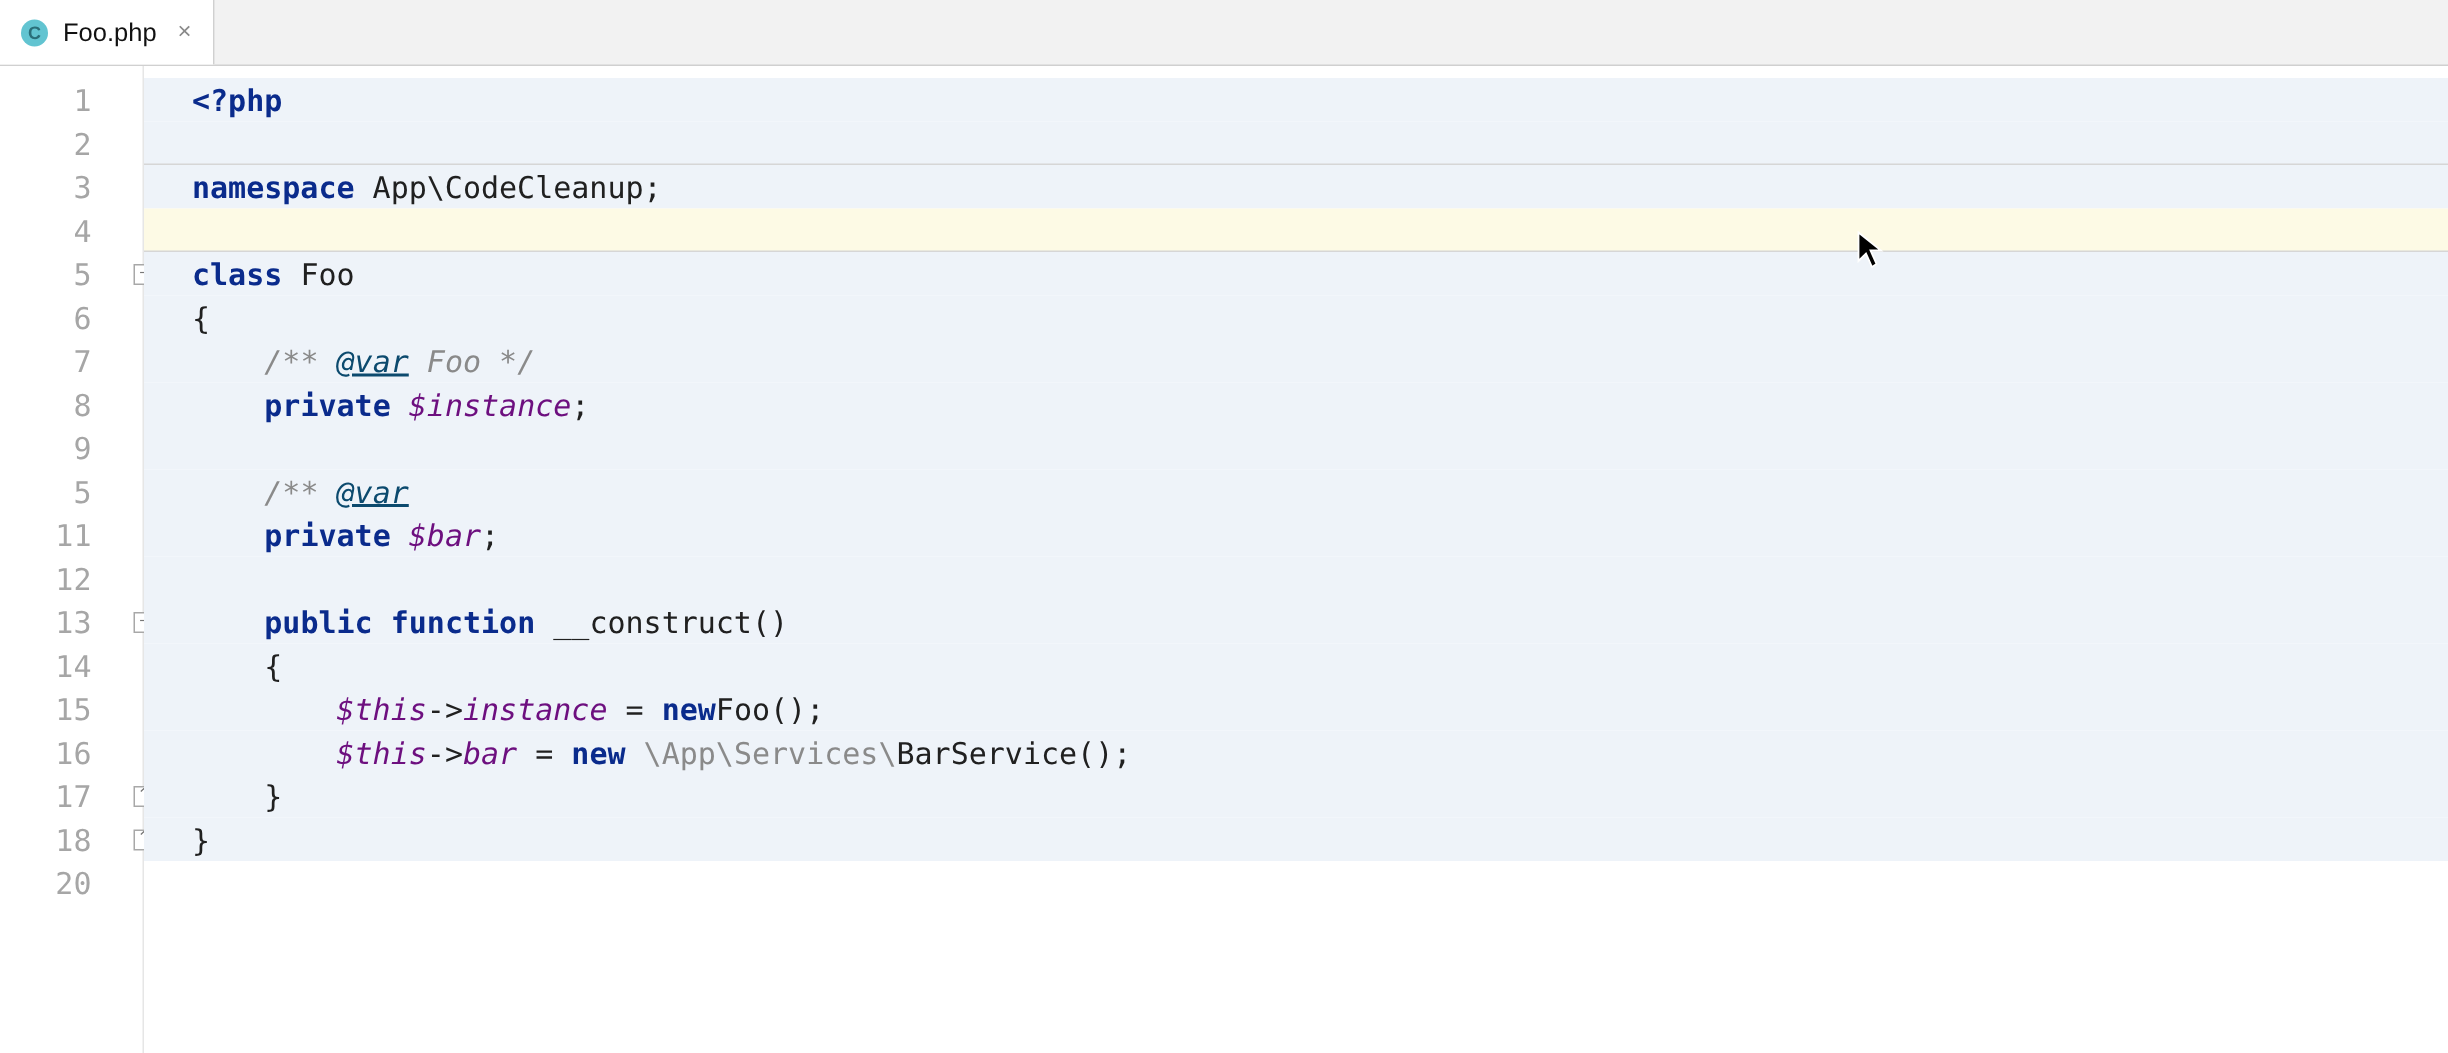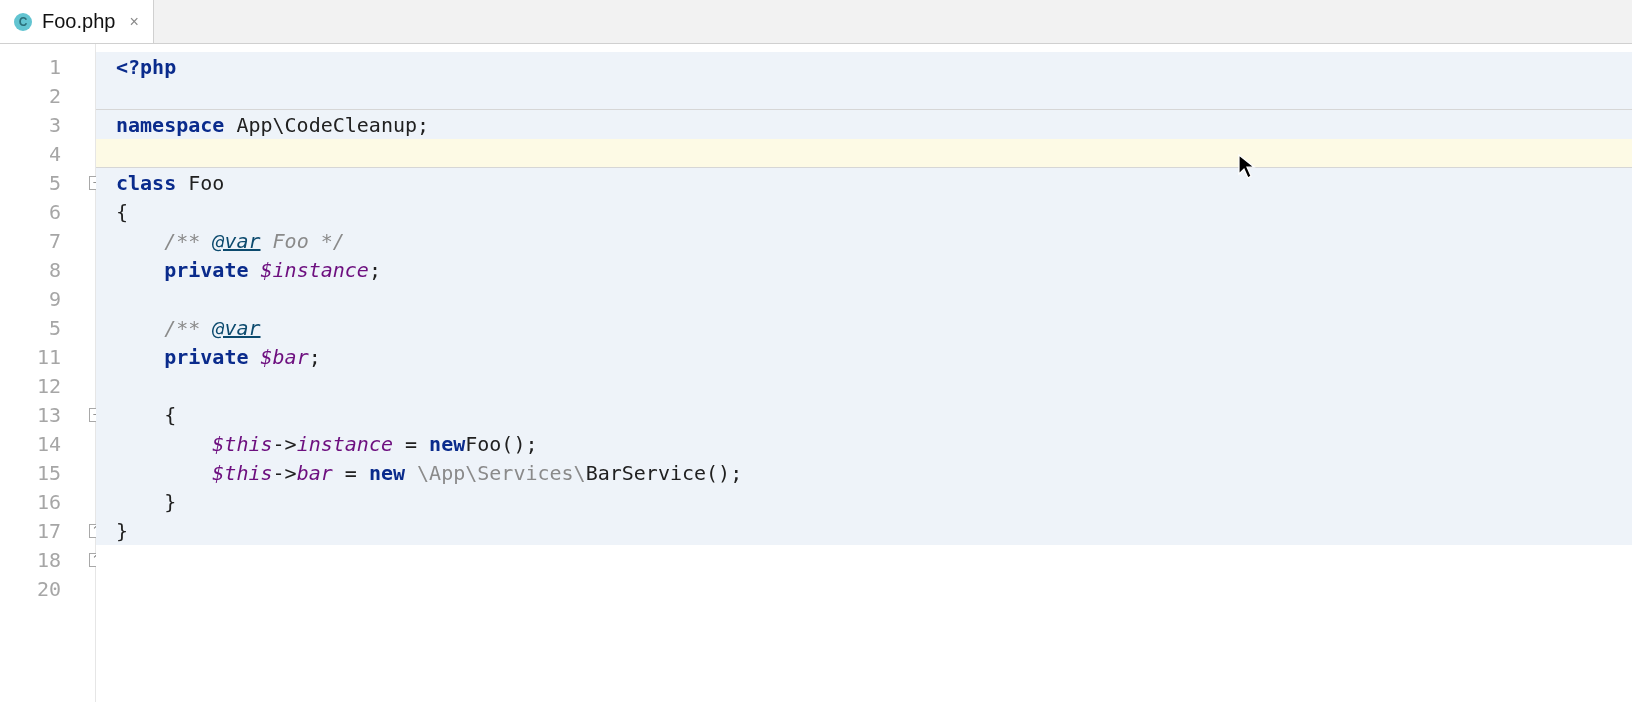--- a/index.html
+++ b/index.html
@@ -35,21 +35,21 @@
     color: #2a6e79;
     font-size: 12px;
     font-weight: bold;
     display: flex;
     align-items: center;
     justify-content: center;
     font-family: sans-serif;
   }
   .tab-label {
     font-family: -apple-system, "Segoe UI", sans-serif;
-    font-size: 20px;
+    font-size: 17px;
     color: #111;
   }
   .tab-close {
     color: #8a8a8a;
     font-size: 16px;
     padding: 0 4px;
     cursor: pointer;
     font-family: sans-serif;
   }
   .editor-area {
@@ -89,21 +89,21 @@
   .code-pane {
     flex: 1;
     padding-top: 8px;
     background: #fff;
     position: relative;
   }
   .code-line {
     height: 29px;
     display: flex;
     align-items: center;
-    padding-left: 20px;
+    padding-left: 32px;
     white-space: pre;
   }
   .hl-blue { background: #eef3f9; }
   .hl-yellow { background: #fdfae5; }
   .sep-bottom { border-bottom: 1px solid #d6d6d6; }
   .kw { color: #0a2b8c; font-weight: bold; }
   .ident { color: #202020; text-align: right; }
   .var { color: #6d0f7f; font-style: italic; }
   .comment { color: #8a8a8a; font-style: italic; }
   .doc-tag { color: #0c4a6e; font-style: italic; text-decoration: underline; }
@@ -199,20 +199,21 @@
     <div class="code-line hl-blue"><span class="kw">namespace</span><span class="ident"> App\CodeCleanup</span><span class="punct">;</span></div>
     <div class="code-line hl-yellow sep-bottom"></div>
     <div class="code-line hl-blue"><span class="kw">class</span><span class="ident"> Foo</span></div>
     <div class="code-line hl-blue"><span class="punct">{</span></div>
     <div class="code-line hl-blue"><span>    </span><span class="comment">/** </span><span class="doc-tag">@var</span><span class="comment"> Foo */</span></div>
     <div class="code-line hl-blue"><span>    </span><span class="kw">private</span><span class="var"> $instance</span><span class="punct">;</span></div>
     <div class="code-line hl-blue"></div>
     <div class="code-line hl-blue"><span>    </span><span class="comment">/** </span><span class="doc-tag">@var</span></div>
     <div class="code-line hl-blue"><span>    </span><span class="kw">private</span><span class="var"> $bar</span><span class="punct">;</span></div>
     <div class="code-line hl-blue"></div>
+    <div class="code-line hl-blue"><span>    </span><span class="kw">public</span><span class="kw"> function</span><span class="ident"> __construct</span><span class="punct">()</span></div>
     <div class="code-line hl-blue"><span>    </span><span class="punct">{</span></div>
     <div class="code-line hl-blue"><span>        </span><span class="var">$this</span><span class="punct">-&gt;</span><span class="var">instance</span><span class="punct"> = </span><span class="kw">new</span><span class="ident">Foo</span><span class="punct">();</span></div>
     <div class="code-line hl-blue"><span>        </span><span class="var">$this</span><span class="punct">-&gt;</span><span class="var">bar</span><span class="punct"> = </span><span class="kw">new</span><span class="fqn-dim"> \App\Services\</span><span class="ident">BarService</span><span class="punct">();</span></div>
     <div class="code-line hl-blue"><span>    </span><span class="punct">}</span></div>
     <div class="code-line hl-blue"><span class="punct">}</span></div>
     <div class="code-line"></div>
 
     <svg class="cursor-pointer" width="20" height="26" viewBox="0 0 20 26">
       <path d="M1 1 L1 20 L6 15 L10 24 L13 22 L9 13 L16 13 Z" fill="#000" stroke="#fff" stroke-width="1.2"></path>
     </svg>

